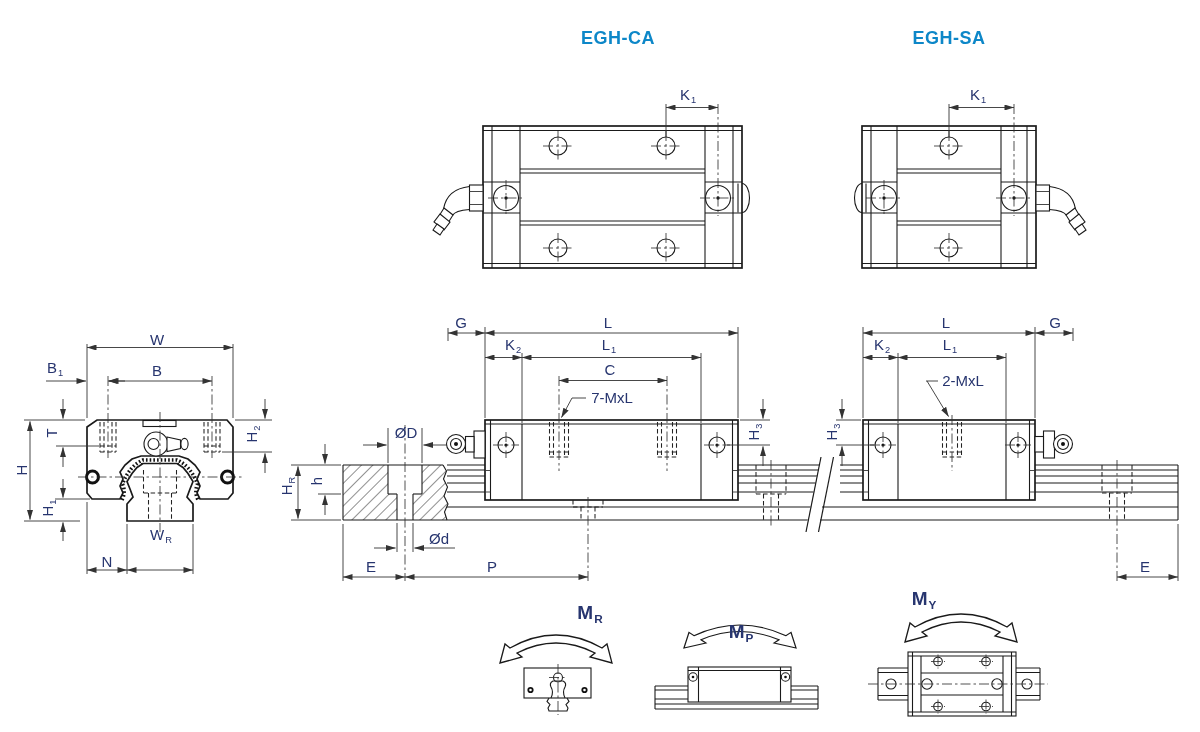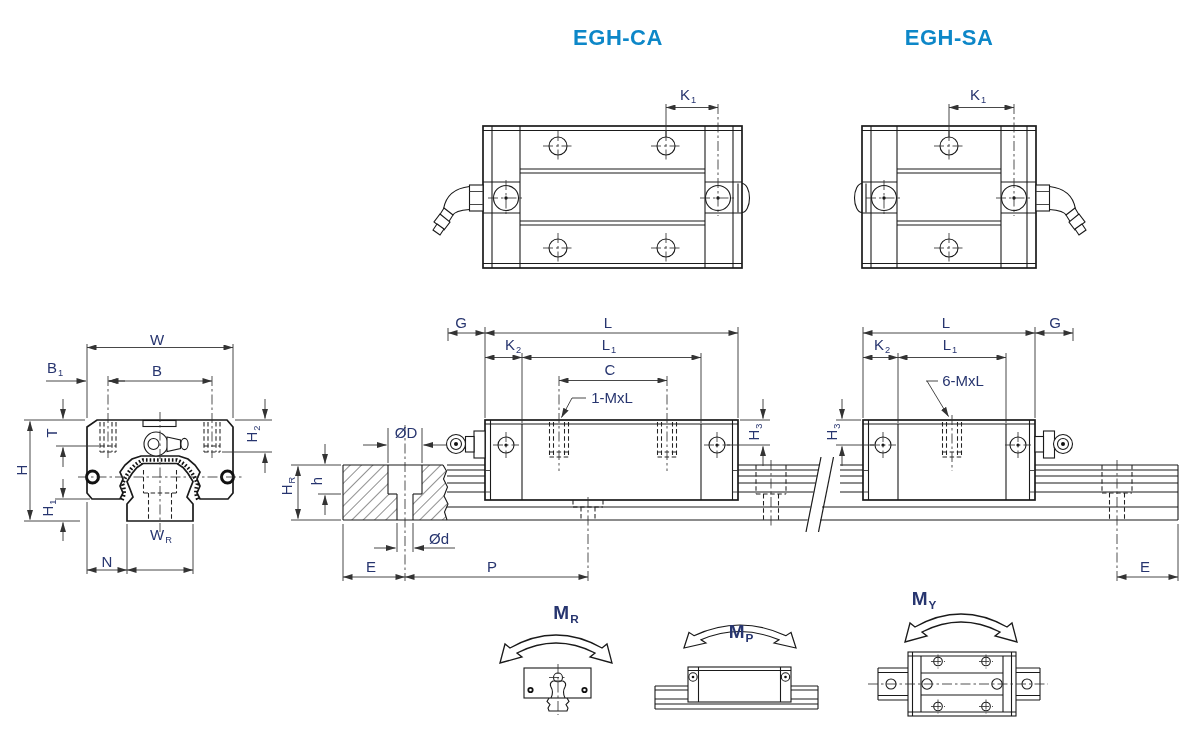--- a/index.html
+++ b/index.html
@@ -4,21 +4,21 @@
 <style>
   :root { --accent:#0d87c8; --dim:#27356f; --line:#1a1a1a; }
   html,body{margin:0;padding:0;background:#fff;}
   #stage{position:relative;width:1200px;height:732px;background:#fff;overflow:hidden;
          font-family:"Liberation Sans",sans-serif;}
   #stage svg{position:absolute;left:0;top:0;}
   .lbl{position:absolute;transform:translate(-50%,-50%);font-family:"Liberation Sans",sans-serif;
        font-size:15px;color:var(--dim);white-space:nowrap;line-height:1;z-index:5;}
   .lbl sub{font-size:0.62em;vertical-align:-0.33em;margin-left:1px;}
   .rot{transform:translate(-50%,-50%) rotate(-90deg);}
-  .ttl{font-size:22px;font-weight:bold;color:var(--accent);letter-spacing:0.5px;}
+  .ttl{font-size:18px;font-weight:bold;color:var(--accent);letter-spacing:0.5px;}
   .mom{font-size:19px;font-weight:bold;}
   .ol  {fill:none;stroke:var(--line);stroke-width:1.7;}
   .ol2 {fill:none;stroke:var(--line);stroke-width:1.1;}
   .thin{fill:none;stroke:#333;stroke-width:0.9;}
   .cl  {fill:none;stroke:#333;stroke-width:0.85;stroke-dasharray:10 3 2.5 3;}
   .hid {fill:none;stroke:#222;stroke-width:1.05;stroke-dasharray:4.5 2.6;}
   .wf  {fill:#fff;stroke:var(--line);stroke-width:1.7;}
   .wf2 {fill:#fff;stroke:var(--line);stroke-width:1.1;}
   .seal{fill:none;stroke:#111;stroke-width:3.6;stroke-dasharray:1.6 2.1;}
   .brk {fill:none;stroke:#1a1a1a;stroke-width:1.2;}
@@ -499,34 +499,34 @@
 <span class="lbl rot" style="left:49px;top:508px"><span>H</span><sub>1</sub></span>
 <span class="lbl rot" style="left:253px;top:434px"><span>H</span><sub>2</sub></span>
 <span class="lbl" style="left:107px;top:561px">N</span>
 <span class="lbl" style="left:161px;top:536px"><span>W</span><sub>R</sub></span>
 
 <span class="lbl" style="left:461px;top:322px">G</span>
 <span class="lbl" style="left:608px;top:322px">L</span>
 <span class="lbl" style="left:513px;top:346px"><span>K</span><sub>2</sub></span>
 <span class="lbl" style="left:609px;top:346px"><span>L</span><sub>1</sub></span>
 <span class="lbl" style="left:610px;top:369px">C</span>
-<span class="lbl" style="left:612px;top:397px">1-MxL</span>
+<span class="lbl" style="left:612px;top:397px">7-MxL</span>
 <span class="lbl rot" style="left:755px;top:432px"><span>H</span><sub>3</sub></span>
 <span class="lbl" style="left:406px;top:432px">ØD</span>
 <span class="lbl rot" style="left:316px;top:481px">h</span>
 <span class="lbl rot" style="left:288px;top:486px"><span>H</span><sub>R</sub></span>
 <span class="lbl" style="left:439px;top:538px">Ød</span>
 <span class="lbl" style="left:371px;top:566px">E</span>
 <span class="lbl" style="left:492px;top:566px">P</span>
 
 <span class="lbl" style="left:946px;top:322px">L</span>
 <span class="lbl" style="left:1055px;top:322px">G</span>
 <span class="lbl" style="left:882px;top:346px"><span>K</span><sub>2</sub></span>
 <span class="lbl" style="left:950px;top:346px"><span>L</span><sub>1</sub></span>
-<span class="lbl" style="left:963px;top:380px">6-MxL</span>
+<span class="lbl" style="left:963px;top:380px">2-MxL</span>
 <span class="lbl rot" style="left:833px;top:432px"><span>H</span><sub>3</sub></span>
 <span class="lbl" style="left:1145px;top:566px">E</span>
 
-<span class="lbl mom" style="left:566px;top:614px"><span>M</span><sub>R</sub></span>
+<span class="lbl mom" style="left:590px;top:614px"><span>M</span><sub>R</sub></span>
 <span class="lbl mom" style="left:741px;top:633px"><span>M</span><sub>P</sub></span>
 <span class="lbl mom" style="left:924px;top:600px"><span>M</span><sub>Y</sub></span>
 
 </div>
 
 </body></html>

